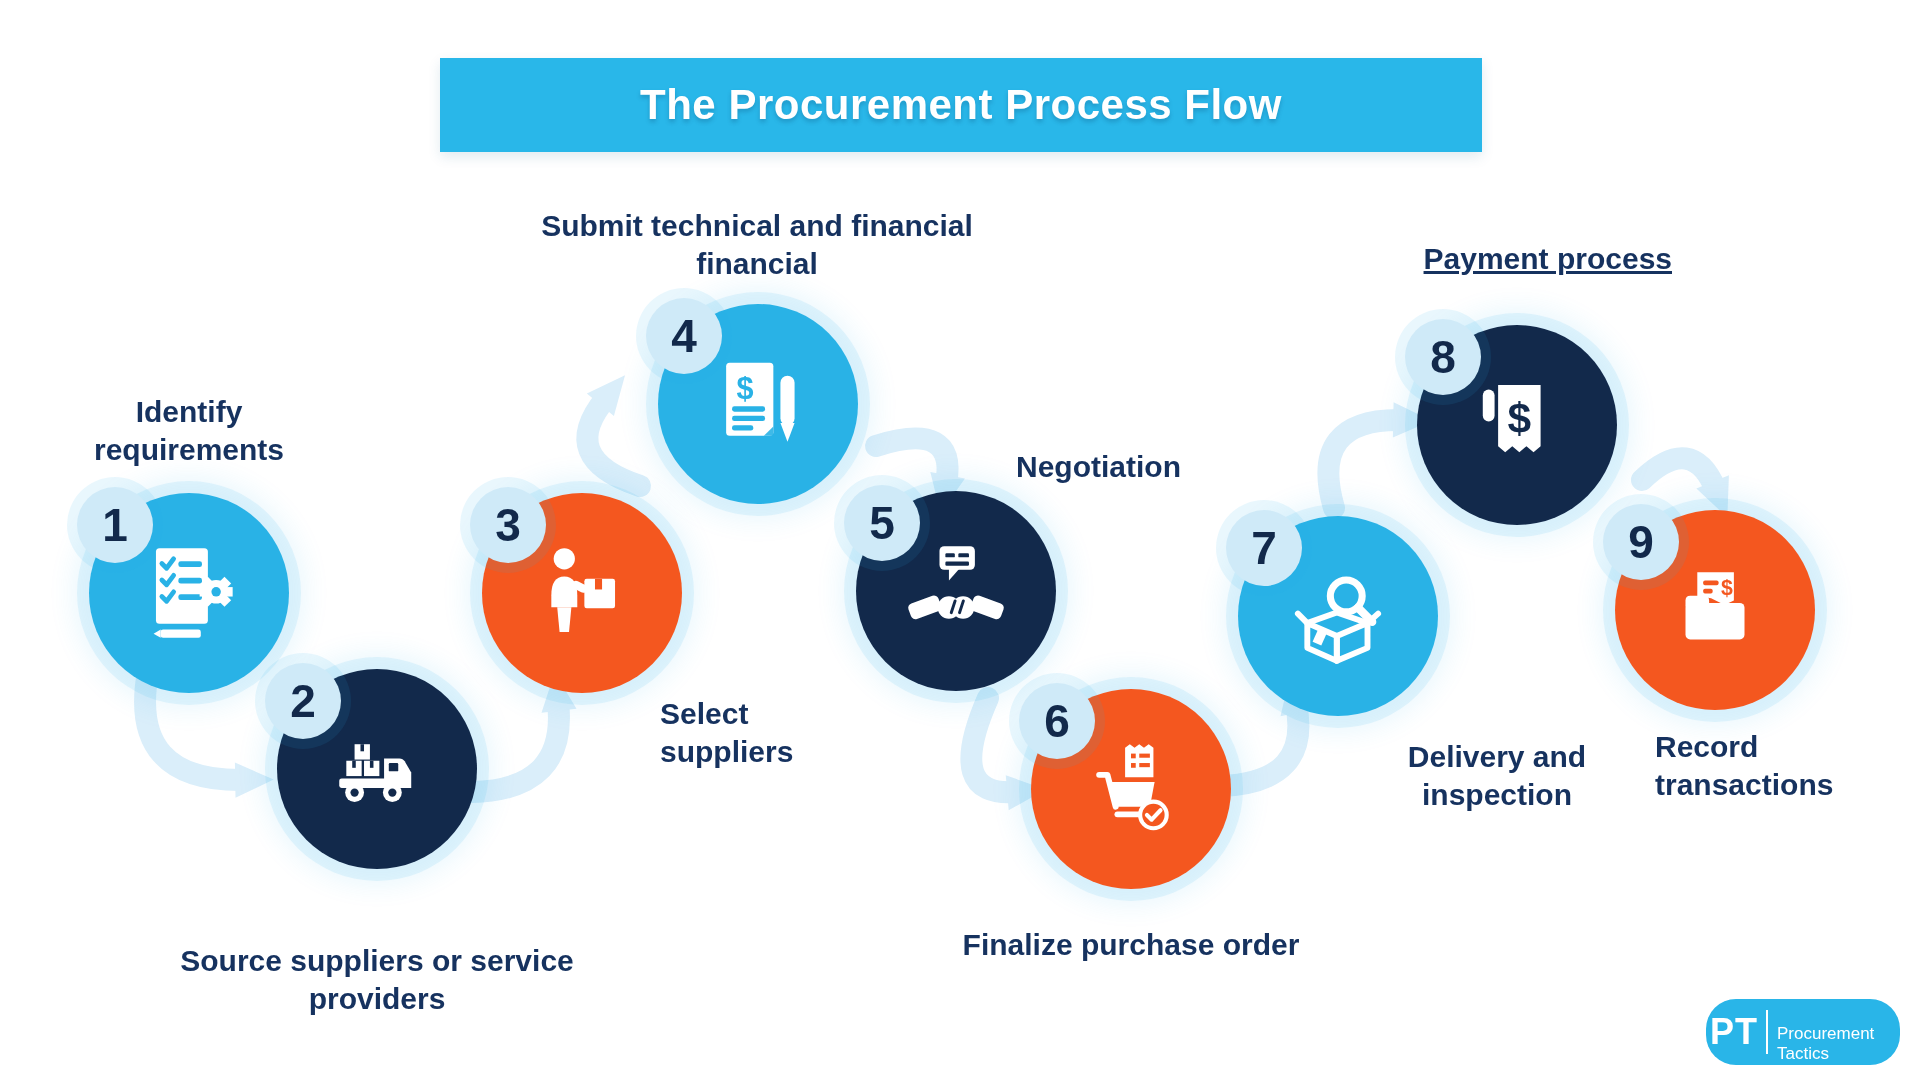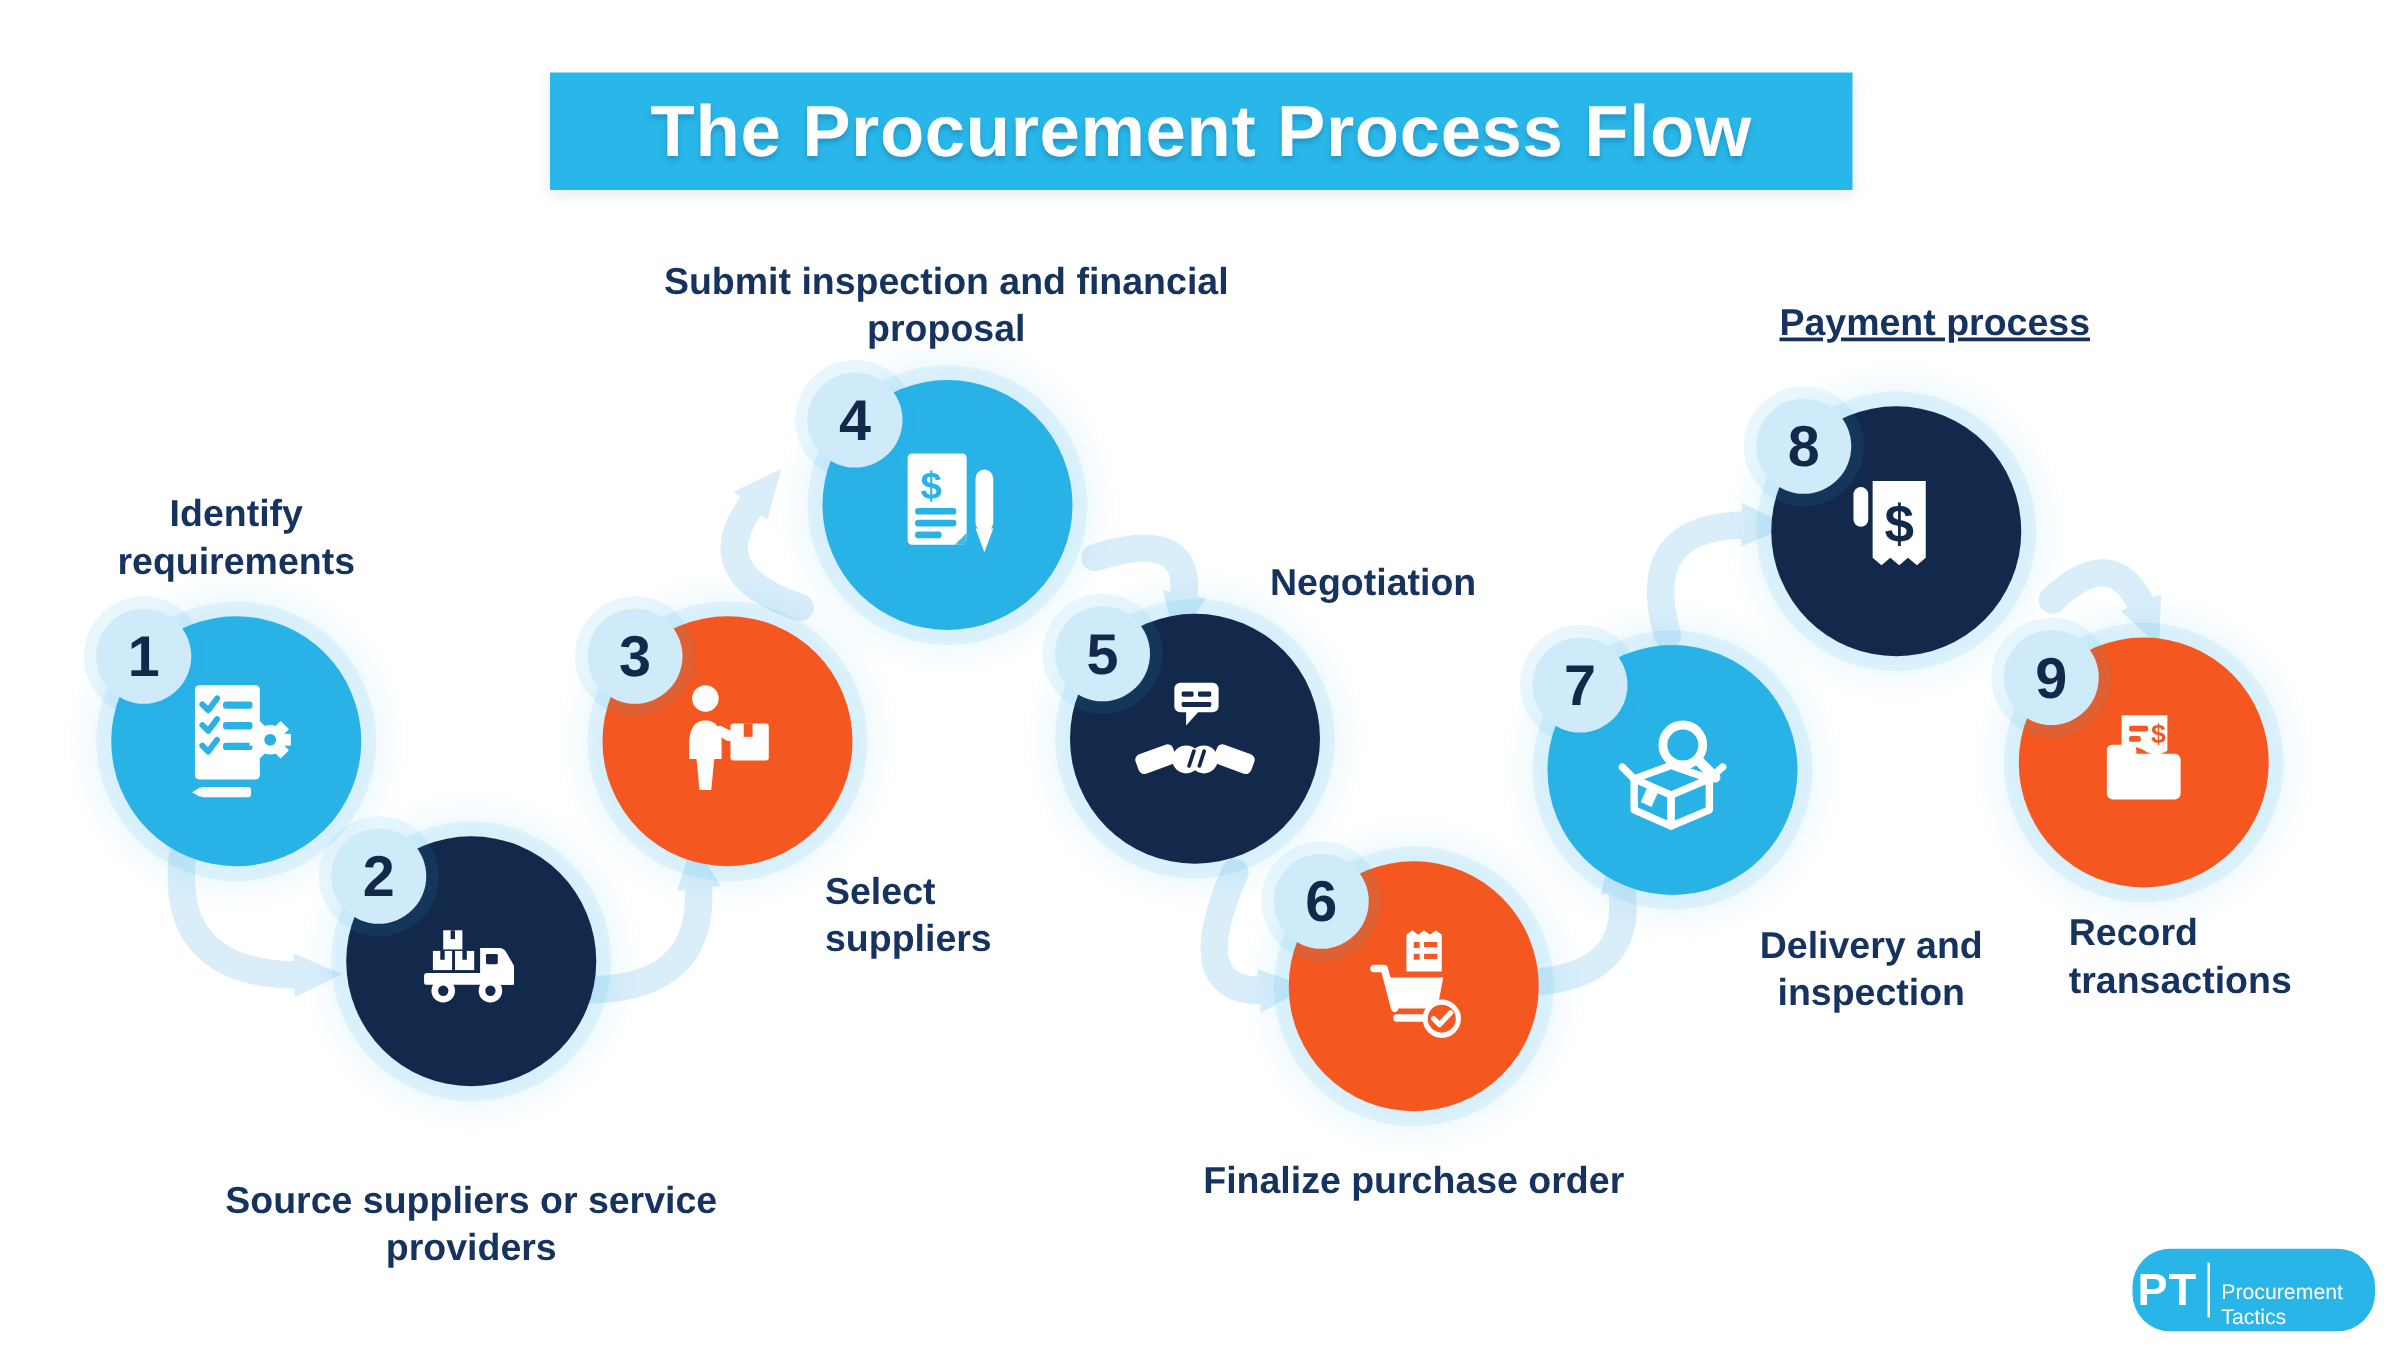--- a/index.html
+++ b/index.html
@@ -7,21 +7,21 @@
        font-family:"Liberation Sans",sans-serif;}
   :root{
     --cyan:#29b2e6; --navy:#12294b; --orange:#f4571f;
     --badge-bg:#cfeaf8; --arrow:#daeefa; --label-text:#16325f;
     --banner-bg:#29b7e9; --logo-bg:#29b5e8; --title-text:#ffffff;
   }
   
   .banner{position:absolute;left:440px;top:58px;width:1042px;height:94px;
     background:var(--banner-bg);display:flex;align-items:center;justify-content:center;
     box-shadow:0 5px 12px rgba(20,90,130,.12);}
-  .banner h1{margin:0;font-size:58px;font-weight:bold;color:var(--title-text);
+  .banner h1{margin:0;font-size:42px;font-weight:bold;color:var(--title-text);
     letter-spacing:.5px;text-shadow:0 3px 4px rgba(10,70,110,.28);}
   
   .arrows{position:absolute;left:0;top:0;z-index:0;}
   .arrows path.a{stroke:var(--arrow);stroke-width:22;fill:none;stroke-linecap:round;}
   .arrows marker path{fill:var(--arrow);}
   
   .step{position:absolute;width:200px;height:200px;z-index:2;}
   .step .circle{position:absolute;inset:0;border-radius:50%;background:var(--circle);
     display:flex;align-items:center;justify-content:center;
     box-shadow:0 0 0 12px rgba(41,178,232,.10), 0 0 26px 16px rgba(41,178,232,.10);}
@@ -161,21 +161,21 @@
       <rect class="acc" x="28" y="68" width="18" height="4.5" rx="2"></rect>
       <polygon class="acc" points="63,69 55,77 63,77" opacity="0.9"></polygon>
       <rect x="69" y="26" width="12" height="42" rx="6" fill="#fff"></rect>
       <polygon points="69,66 81,66 75,82" fill="#fff"></polygon>
     </svg>
   </div>
   <div class="badge">
     <span>4</span>
   </div>
 </div>
-<div class="lbl l4 center">Submit inspection and financial proposal</div>
+<div class="lbl l4 center">Submit technical and financial financial</div>
 
 <div class="step pos5 navy">
   <div class="circle">
     <svg class="icon" viewBox="0 0 100 100">
       <rect x="36" y="12" width="30" height="20" rx="4" fill="#fff"></rect>
       <polygon points="44,31 53,31 44,41" fill="#fff"></polygon>
       <rect class="acc" x="41" y="18" width="8" height="3.5" rx="1"></rect>
       <rect class="acc" x="52" y="18" width="9" height="3.5" rx="1"></rect>
       <rect class="acc" x="41" y="25" width="20" height="3.5" rx="1"></rect>
       <rect x="10" y="57" width="27" height="14" rx="4" fill="#fff" transform="rotate(-20 23 64)"></rect>

